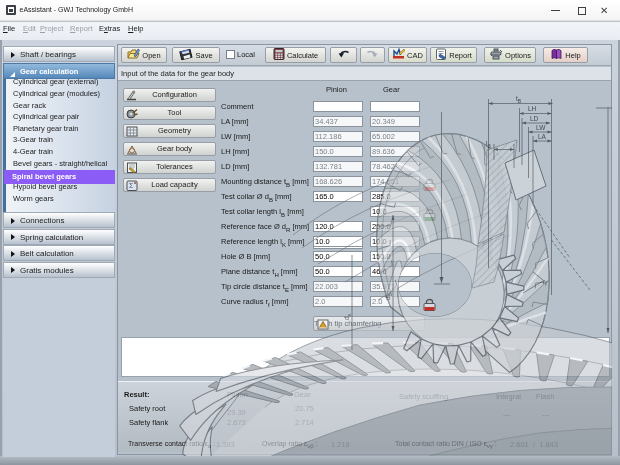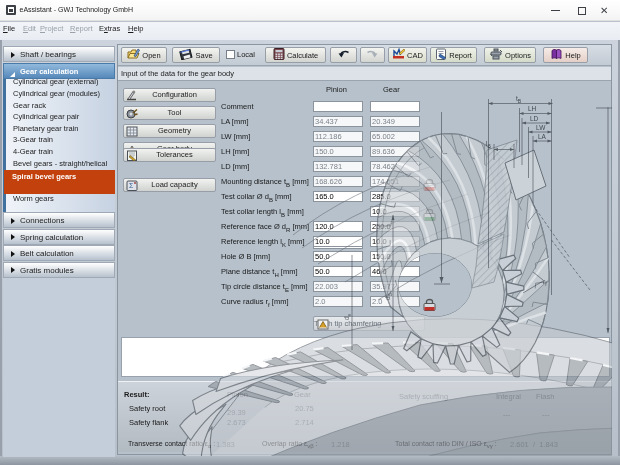--- a/index.html
+++ b/index.html
@@ -24,21 +24,21 @@
 #appbg { left:0; top:40px; width:620px; height:425px; background:linear-gradient(#ccd3dc,#b7c0ca); border-left:2px solid #98a1ab; border-right:2px solid #98a1ab; }
 #botframe { left:0; top:456px; width:620px; height:9px; background:linear-gradient(#b3bbc4,#8d96a0); }
 
 
 .sbhead { left:3px; width:112px; height:16px; background:linear-gradient(#ffffff,#b7c2ce); border:1px solid #9fa9b5; font-size:8px; color:#1c1c1c; line-height:15px; padding-left:16px; }
 .sbhead .tri { position:absolute; left:7px; top:4.5px; width:0; height:0; border-left:4.5px solid #111; border-top:3.5px solid transparent; border-bottom:3.5px solid transparent; }
 #hd-gear { left:3px; top:63px; width:112px; height:16px; background:linear-gradient(#92b9dc,#5588ba); border:1px solid #4a7aa8; font-size:7.5px; font-weight:bold; color:#fff; line-height:15px; padding-left:16px; }
 #hd-gear .tri2 { position:absolute; left:6px; top:8px; width:0; height:0; border-right:5px solid #fff; border-top:5px solid transparent; }
 #sb-items { left:3px; top:79px; width:112px; height:133px; background:linear-gradient(90deg,#f0f4f9,#c6d2e2); border-left:3px solid #40719f; }
 .sbitem { position:absolute; left:13px; font-size:7.5px; color:#1c1c1c; white-space:nowrap; z-index:3; }
-#sb-sel { left:4px; top:170px; width:111px; height:24px; background:#c2410c; z-index:3; }
+#sb-sel { left:4px; top:170px; width:111px; height:14px; background:#8b5cf6; z-index:3; }
 #sb-sel span { position:absolute; left:8px; top:1.5px; font-size:7.5px; font-weight:bold; color:#fff; }
 #sb-below { left:3px; top:278px; width:112px; height:179px; background:#c4ceda; }
 
 
 #mainpanel { left:117px; top:44px; width:495px; height:411px; border:1px solid #8a95a2; background:#b6c1cb; }
 #toolbar { left:118px; top:45px; width:493px; height:21px; background:linear-gradient(#d7dde4,#c2cad3); border-bottom:1px solid #9aa4b0; }
 .tbtn { position:absolute; top:47px; height:16px; border:1px solid #979ea8; border-radius:2px; background:linear-gradient(#f4f4f1,#d3d5d1); font-size:7.5px; color:#1a1a1a; text-align:center; line-height:14px; }
 #infobar { left:118px; top:67px; width:493px; height:14px; background:#dce2e8; border-bottom:1px solid #9aa4b0; font-size:7.5px; color:#1d1d1d; line-height:13px; padding-left:3px; }
 
 
@@ -178,21 +178,21 @@
     </svg>Tool</div>
 <div class="navbtn" style="top:124px;"><svg class="nico" width="12" height="11">
       <rect x="1" y="1" width="10" height="9" fill="#e7ebf0" stroke="#4a5058"></rect>
       <path d="M1 4 L11 4 M1 7 L11 7 M4.3 1 L4.3 10 M7.6 1 L7.6 10" stroke="#7c858f" stroke-width=".8"></path>
     </svg>Geometry</div>
 <div class="navbtn" style="top:142px;"><svg class="nico" width="12" height="11">
       <path d="M2 9 L6 2 L10 9" fill="none" stroke="#4a5058" stroke-width=".9"></path>
       <circle cx="6" cy="6.5" r="2.5" fill="none" stroke="#b06a20" stroke-width="1"></circle>
       <path d="M1 10 L11 10" stroke="#4a5058"></path>
     </svg>Gear body</div>
-<div class="navbtn" style="top:148px;"><svg class="nico" width="12" height="11">
+<div class="navbtn" style="top:160px;"><svg class="nico" width="12" height="11">
       <rect x="1.5" y="1" width="9" height="9.5" fill="#f4f5ee" stroke="#4a5058"></rect>
       <path d="M3 3 L9 3 M3 5 L9 5 M3 7 L8 7" stroke="#8a94a0" stroke-width=".8"></path>
       <path d="M4 5.5 L9.5 9.8 L8 11 L3.2 7 Z" fill="#caa227" stroke="#6b5018" stroke-width=".5"></path>
     </svg>Tolerances</div>
 <div class="navbtn" style="top:178px;"><svg class="nico" width="12" height="11">
       <rect x="1" y="1" width="10" height="9.5" rx="1" fill="#dfe3e9" stroke="#4a5058"></rect>
       <text x="3" y="8" font-size="7" fill="#2e5d94" font-family="Liberation Sans">Σ</text>
       <path d="M8 3 L10 3 M9 2 L9 4" stroke="#9a3030" stroke-width=".8"></path>
     </svg>Load capacity</div>
 

